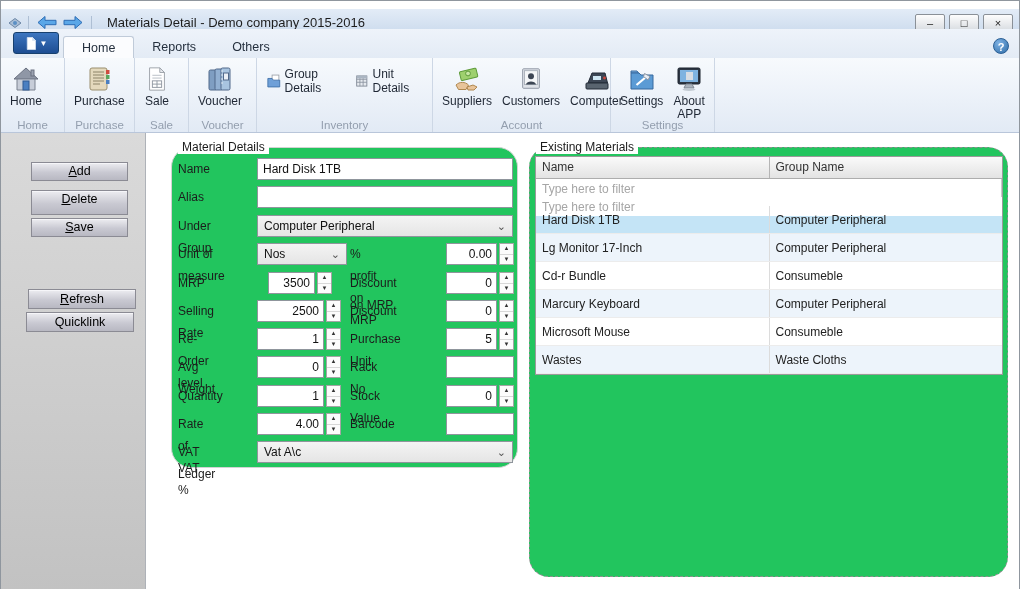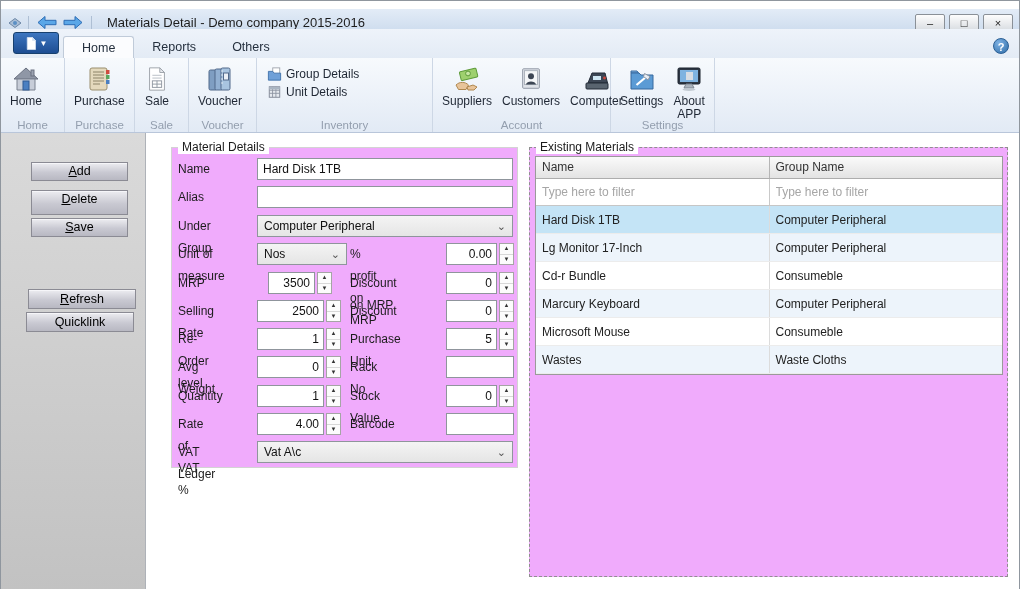--- a/index.html
+++ b/index.html
@@ -44,40 +44,40 @@
             border-bottom:1px solid #b9c6da; display:flex; }
   .rgroup { position:relative; height:100%; border-right:1px solid #cdd7e5;
             padding:3px 4px 16px; display:flex; align-items:flex-start; }
   .glabel { position:absolute; bottom:1px; left:0; right:0; text-align:center;
             font-size:11.5px; color:#939eae; }
   .rbtn { display:flex; flex-direction:column; align-items:center;
           padding:2px 5px; border-radius:3px; }
   .rbtn .ricon { height:32px; display:flex; align-items:center; }
   .rbtn .rlabel { font-size:12px; color:#1f2734; text-align:center; line-height:13px;
                   max-width:62px; }
-  .smallbtns { display:flex; flex-direction:column; justify-content:flex-end;
+  .smallbtns { display:flex; justify-content:flex-end;
                gap:4px; padding-top:6px; margin-left:6px; }
   .sbtn { display:flex; align-items:center; gap:4px; font-size:12px; color:#1f2734; }
 
   
   .main { position:absolute; left:0; top:132px; width:100%; height:457px; background:#fff; }
   .sidebar { position:absolute; left:0; top:0; width:145px; height:100%;
              background:linear-gradient(#dadada,#c2c2c2); border-right:1px solid #aeb2b8; }
   .sbutton { position:absolute; border:1px solid #8b8b94; color:#000;
              background:linear-gradient(#ededf1,#c9c9d2 55%,#b8b8c2);
              box-shadow:inset 0 1px 0 #f6f6f9; font-size:12.5px; text-align:center; }
   .sbutton u { text-decoration:underline; }
   #btn-add      { left:30px; top:29px;  width:97px;  height:19px; line-height:17px; }
   #btn-delete   { left:30px; top:57px;  width:97px;  height:25px; line-height:17px; }
   #btn-save     { left:30px; top:85px;  width:97px;  height:19px; line-height:17px; }
   #btn-refresh  { left:27px; top:156px; width:108px; height:20px; line-height:18px; }
   #btn-quicklink{ left:25px; top:179px; width:108px; height:20px; line-height:18px; }
 
   
-  .groupbox { position:absolute; background:#f0abfc; }
+  .groupbox { position:absolute; background:#22c55e;border-radius:20px; }
   .groupbox .legend { position:absolute; top:-8px; left:6px; background:#fff;
                       padding:0 4px; font-size:12px; color:#1a1a1a; }
   #material-box { left:170px; top:14px; width:347px; height:321px;
                   border:1px solid #d3d3d3; }
   #materials-box { left:528px; top:14px; width:479px; height:430px;
                    border:1px dashed #8f8f8f; }
 
   
   .frow { position:absolute; height:22px; }
   .flabel { position:absolute; left:6px; font-size:12px; color:#1c1c1c; line-height:22px; }
@@ -96,21 +96,21 @@
   .spinbtns span { flex:1; font-size:6px; line-height:9px; text-align:center; color:#333; }
   .spinbtns span:first-child { border-bottom:1px solid #d8d8d8; }
 
   
   .mtable { position:absolute; left:5px; top:8px; width:468px; border:1px solid #9a9a9a; }
   .thead { display:flex; height:22px; background:linear-gradient(#fafafa,#e3e3e3);
            border-bottom:1px solid #adadad; }
   .hcell { flex:1; font-size:12px; color:#333; line-height:21px; padding-left:6px;
            border-right:1px solid #b5b5b5; }
   .hcell:last-child { border-right:none; }
-  .tfilter { display:flex; height:27px; border-bottom:1px solid #c6c6c6; background:#fff; }
+  .tfilter { display:flex; height:27px; border-bottom:1px solid #c6c6c6; background:#fff;flex-direction:column; }
   .fcell { flex:1; border-right:1px solid #c9c9c9; }
   .fcell:last-child { border-right:none; }
   .fcell input { width:100%; height:100%; border:none; outline:none; padding-left:6px;
                  font-size:12px; font-family:inherit; color:#333; }
   .fcell input::placeholder { color:#a6a6a6; }
   .trow { display:flex; height:28px; border-bottom:1px solid #ececec; background:#fff; }
   .trow.alt { background:#edf4fb; }
   .trow.sel { background:#c4e4f6; }
   .tcell { flex:1; font-size:12px; color:#222; line-height:28px; padding-left:6px; }
   .tcell:first-child { border-right:1px solid #dcdcdc; }

